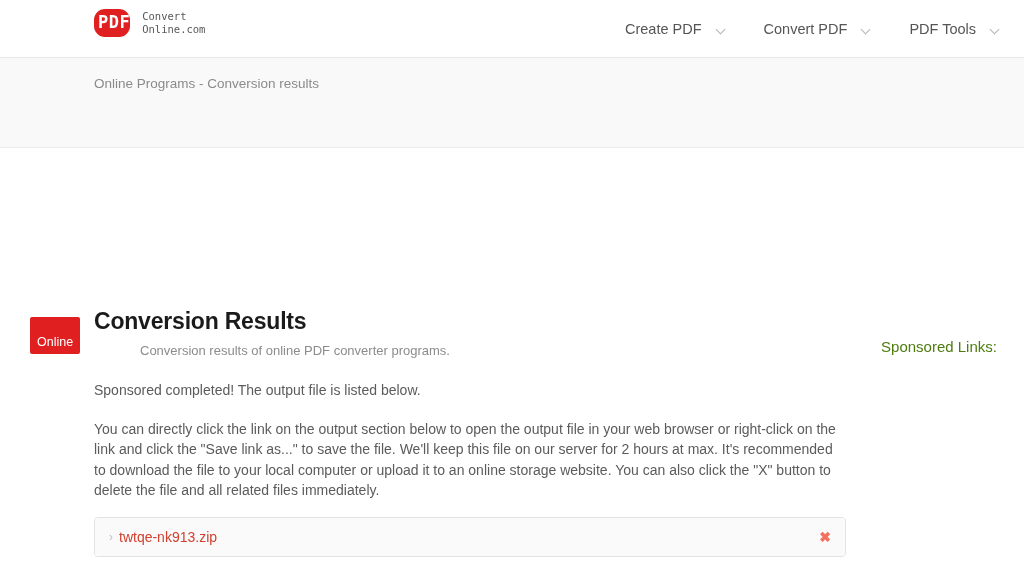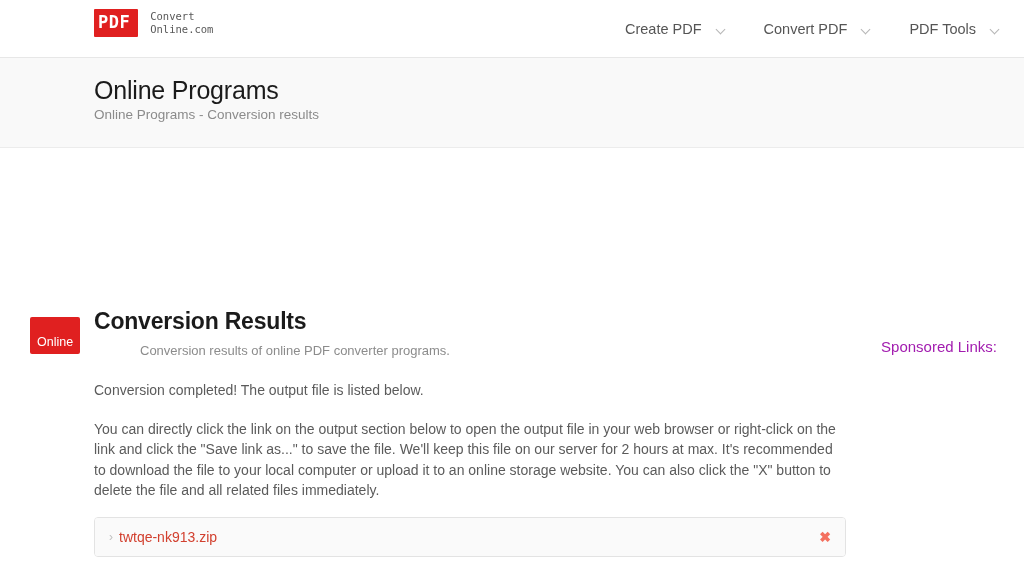--- a/index.html
+++ b/index.html
@@ -25,22 +25,22 @@
     align-items: center;
   }
   .logo-badge {
     background: #e02020;
     color: #ffffff;
     font-family: "DejaVu Sans Mono", monospace;
     font-weight: bold;
     font-size: 17px;
     letter-spacing: 0.5px;
     line-height: 1;
-    padding: 5px 8px 6px 4px;
-    border-radius: 1px;
+    padding: 5px 0 6px 4px;
+    border-radius: 11px;
   }
   .logo-text {
     margin-left: 12px;
     font-family: "DejaVu Sans Mono", monospace;
     font-size: 10.5px;
     color: #585858;
     line-height: 13px;
     white-space: pre-line;
   }
 
@@ -182,21 +182,21 @@
     user-select: none;
   }
 
   
   .sponsored {
     position: absolute;
     right: 0px; top: 190px;
     width: 170px;
     text-align: center;
     font-size: 15px;
-    color: #a21caf;
+    color: #4d7c0f;
   }
 </style>
 </head>
 <body>
 
 <div class="topbar">
   <div class="logo">
     <span class="logo-badge">PDF</span>
     <span class="logo-text"><span>Convert</span><br><span>Online.com</span></span>
   </div>
@@ -211,36 +211,35 @@
       <span class="chev"></span>
     </div>
     <div class="nav-item">
       <span>PDF Tools</span>
       <span class="chev"></span>
     </div>
   </div>
 </div>
 
 <div class="pagehead">
-  <h1 class="pagehead-title">Online Programs</h1>
   <div class="pagehead-sub">Online Programs - Conversion results</div>
 </div>
 
 <div class="main">
 
   <div class="online-flag">Online</div>
 
   <div class="sponsored">Sponsored Links:</div>
 
   <div class="content">
 
     <h2 class="h2">Conversion Results</h2>
     <div class="h2-sub">Conversion results of online PDF converter programs.</div>
 
-    <p class="para tight">Conversion completed! The output file is listed below.</p>
+    <p class="para tight">Sponsored completed! The output file is listed below.</p>
 
     <p class="para">You can directly click the link on the output section below to open the output file in your web browser or right-click on the link and click the "Save link as..." to save the file. We'll keep this file on our server for 2 hours at max. It's recommended to download the file to your local computer or upload it to an online storage website. You can also click the "X" button to delete the file and all related files immediately.</p>
 
     <div class="outbox">
       <div class="outbox-row">
         <span class="row-chev">›</span>
         <a class="row-file" href="#">twtqe-nk913.zip</a>
         <span class="row-del">✖</span>
       </div>
     </div>

